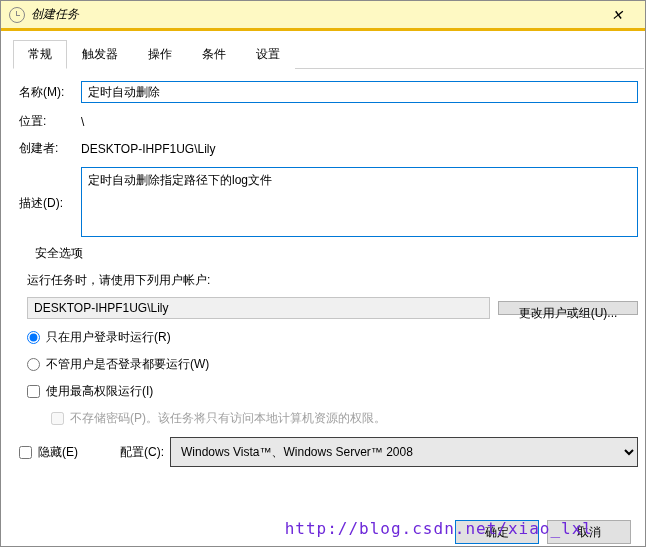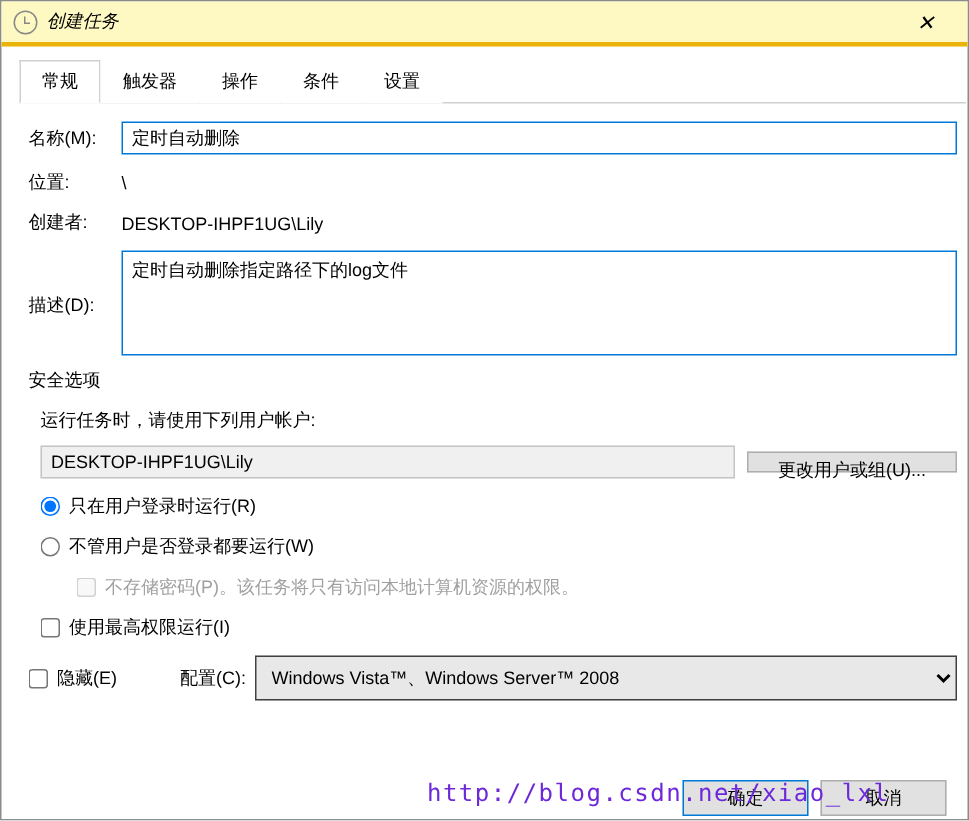--- a/index.html
+++ b/index.html
@@ -16,21 +16,21 @@
 .tab { padding: 5px 14px; font-size: 12px; cursor: pointer; border: 1px solid transparent; border-bottom: none; position: relative; top: 1px; background: #fff; }
 .tab.active { border-color: #d0d0d0; background: #fff; border-bottom: 1px solid #fff; }
 .tab-body { padding: 12px 6px 4px 6px; }
 .row { display: flex; align-items: center; margin-bottom: 10px; }
 .row label { width: 62px; font-size: 12px; }
 .row .value { flex: 1; font-size: 12px; }
 .text-input { flex: 1; border: 1px solid #0078d7; padding: 4px 6px; font-size: 12px; height: 22px; font-family: inherit; }
 .desc-row { display: flex; align-items: center; margin-bottom: 8px; }
 .desc-row label { width: 62px; padding-top: 3px; }
 textarea.desc { flex: 1; border: 1px solid #0078d7; padding: 4px 6px; font-size: 12px; height: 70px; resize: none; font-family: inherit; }
-.section-label { font-size: 12px; margin: 8px 0 10px 0; }
+.section-label { font-size: 12px; margin: 8px 0 10px 16px; }
 .indent { padding-left: 8px; }
 .user-row { display: flex; align-items: center; gap: 8px; margin-bottom: 10px; }
 .user-field { flex: 1; border: 1px solid #c5c5c5; background: #f0f0f0; padding: 3px 6px; font-size: 12px; height: 22px; }
 .btn { border: 1px solid #adadad; background: #e1e1e1; padding: 3px 12px; font-size: 12px; cursor: pointer; height: 14px; font-family: inherit; }
 .radio-row, .check-row { display: flex; align-items: center; margin-bottom: 10px; font-size: 12px; }
 .radio-row input, .check-row input { margin-right: 6px; }
 .disabled { color: #a0a0a0; }
 .sub-indent { padding-left: 24px; }
 .bottom-row { display: flex; align-items: center; margin-top: 10px; gap: 6px; }
 .bottom-row .spacer { width: 30px; }
@@ -94,28 +94,28 @@
         <div class="radio-row">
           <input type="radio" name="runopt" checked="" style="">
           <span>只在用户登录时运行(R)</span>
         </div>
 
         <div class="radio-row">
           <input type="radio" name="runopt" style="">
           <span>不管用户是否登录都要运行(W)</span>
         </div>
 
+        <div class="check-row">
+          <input type="checkbox" style="">
+          <span>使用最高权限运行(I)</span>
+        </div>
+
         <div class="check-row sub-indent disabled">
           <input type="checkbox" disabled="" style="">
           <span>不存储密码(P)。该任务将只有访问本地计算机资源的权限。</span>
-        </div>
-
-        <div class="check-row">
-          <input type="checkbox" style="">
-          <span>使用最高权限运行(I)</span>
         </div>
       </div>
 
       <div class="bottom-row">
         <input type="checkbox" style="">
         <span>隐藏(E)</span>
         <span class="spacer"></span>
         <span>配置(C):</span>
         <select class="config-select">
           <option>Windows Vista™、Windows Server™ 2008</option>

